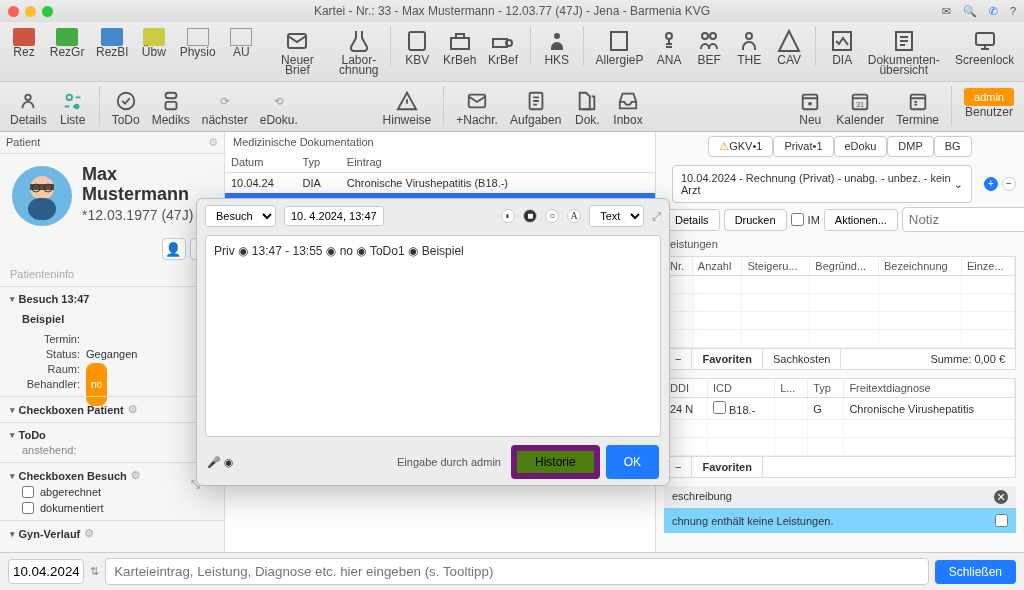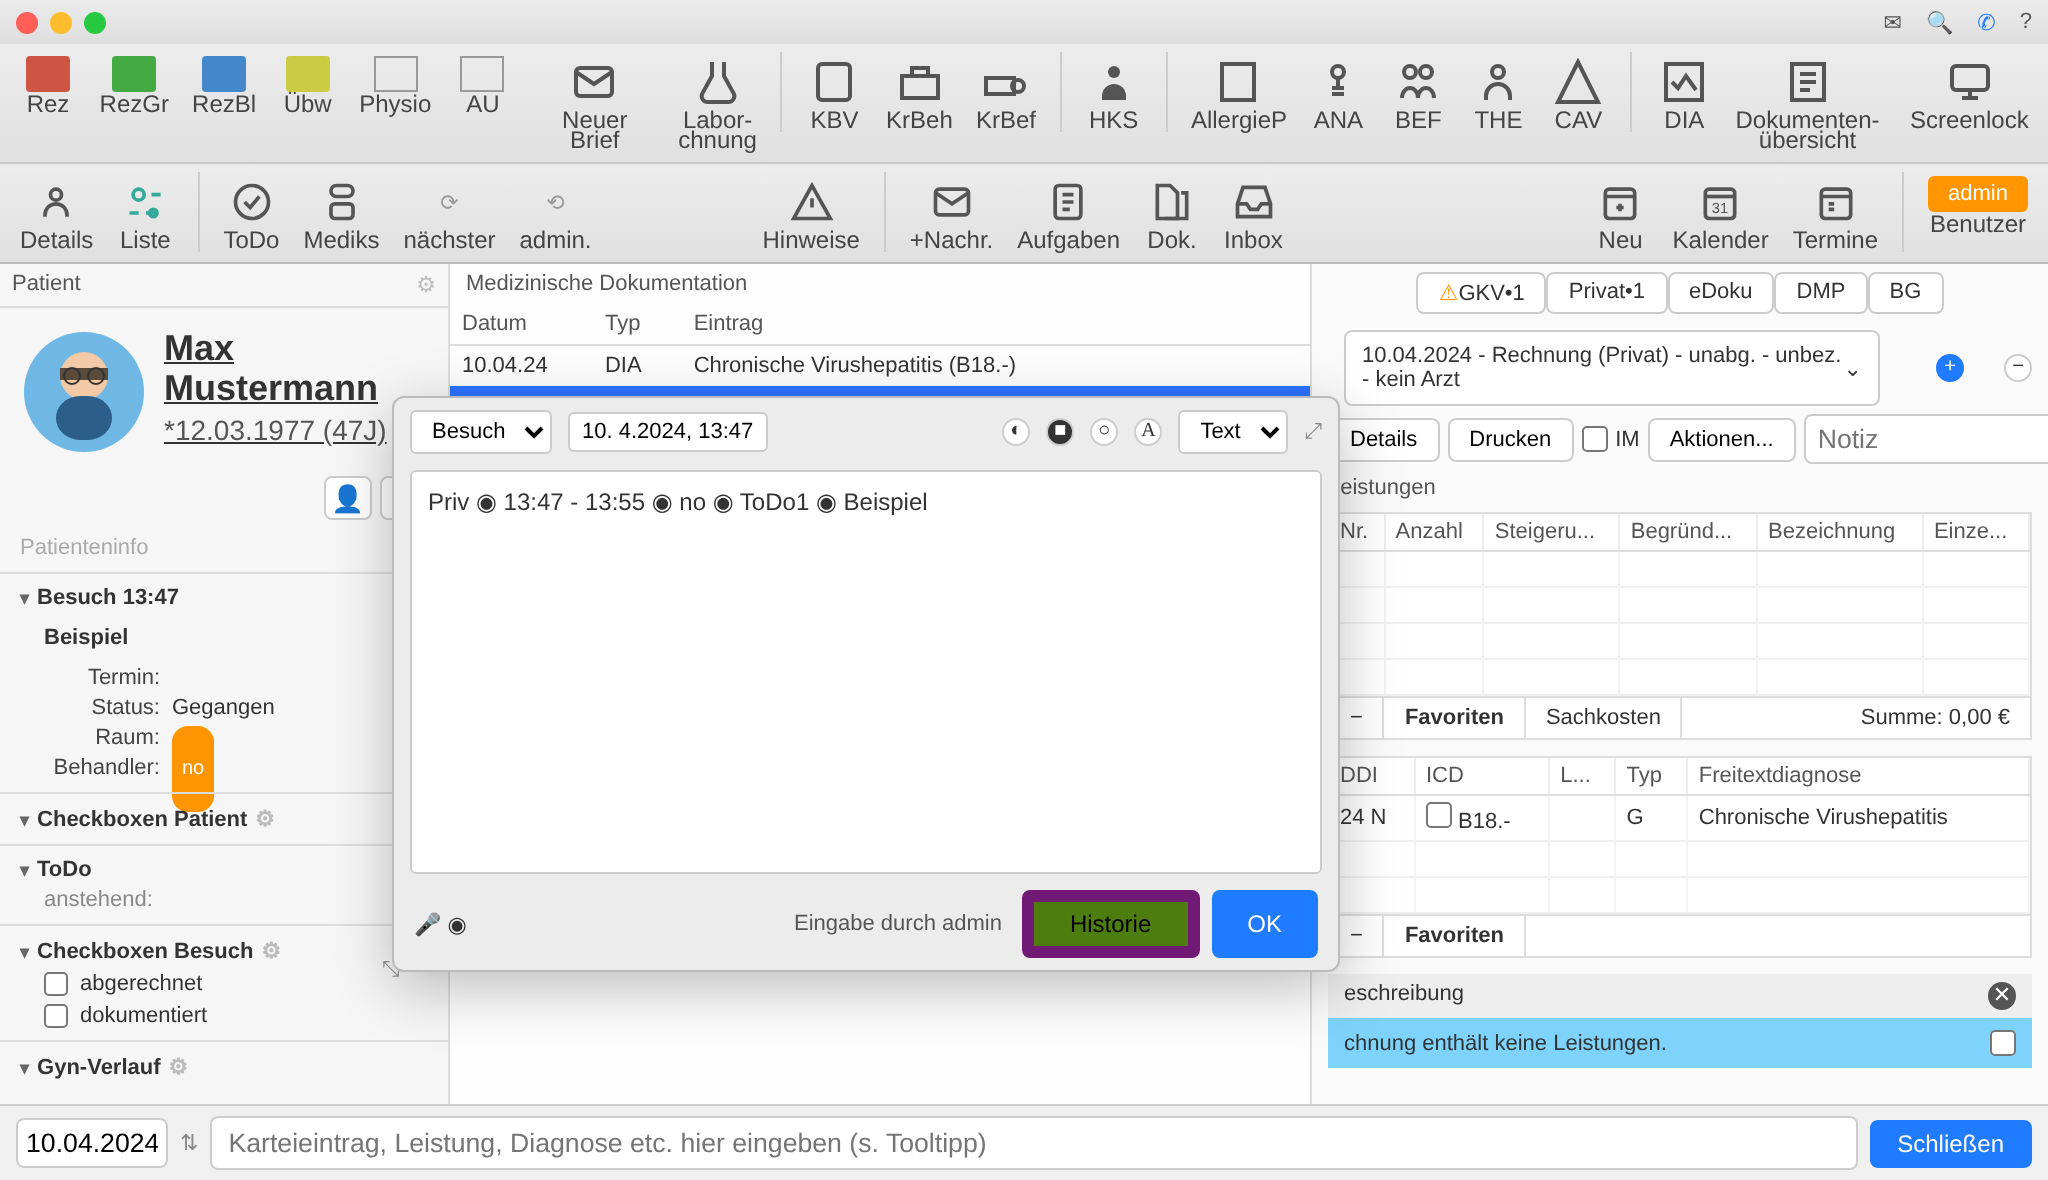--- a/index.html
+++ b/index.html
@@ -16,21 +16,21 @@
 .tbbtn { display: flex; flex-direction: column; align-items: center; gap: 1px; min-width: 36px; padding: 2px 4px; cursor: pointer; }
 .tbbtn .ico { width: 26px; height: 26px; display: flex; align-items: center; justify-content: center; }
 .tbbtn .lbl { font-size: 12px; color: #444; text-align: center; line-height: 10px; }
 .tbsep { width: 1px; height: 40px; background: #ccc; margin: 0 4px; }
 .toolbar.t2 { border-bottom: 1px solid #bbb; }
 
 .body { display: flex; height: calc(590px - 22px - 52px - 52px - 38px); }
 
 .left { width: 224px; background: #f6f6f6; display: flex; flex-direction: column; }
 .left-head { display: flex; justify-content: space-between; padding: 4px 6px; font-size: 11px; color: #555; border-bottom: 1px solid #ddd; }
-.avatar-row { display: flex; gap: 8px; padding: 10px; text-decoration: underline; }
+.avatar-row { display: flex; gap: 8px; padding: 10px; }
 .avatar { width: 64px; height: 64px; }
 .pname { font-size: 18px; font-weight: 600; color: #333; line-height: 20px; }
 .pdob { font-size: 14px; color: #555; margin-top: 3px; }
 .mini-btns { display: flex; gap: 4px; justify-content: flex-end; padding: 0 10px 8px; }
 .mini-btns button { width: 24px; height: 22px; border: 1px solid #ccc; border-radius: 4px; background: #fff; }
 .pinfo { color: #aaa; padding: 0 10px 6px; }
 
 .sec { border-top: 1px solid #ddd; padding: 6px 10px; }
 .sec h4 { font-size: 11px; font-weight: 600; display: flex; align-items: center; gap: 4px; cursor: pointer; }
 .sec h4::before { content: "▾"; font-size: 9px; color: #666; }
@@ -93,20 +93,21 @@
 </style>
 </head>
 <body>
 
 <div class="titlebar">
   <div class="traffic">
     <div class="tl r"></div>
     <div class="tl y"></div>
     <div class="tl g"></div>
   </div>
+  <div class="title">Kartei - Nr.: 33 - Max Mustermann - 12.03.77 (47J) - Jena - Barmenia KVG</div>
   <div class="titleicons">
     <span>✉︎</span>
     <span>🔍</span>
     <span style="color:#1f7bff">✆</span>
     <span>?</span>
   </div>
 </div>
 
 <div class="toolbar">
   <div class="tbbtn">
@@ -303,21 +304,21 @@
         </svg>
       </div>
       <div class="lbl">Mediks</div>
     </div>
   <div class="tbbtn">
       <div class="ico" style="color:#999">⟳</div>
       <div class="lbl">nächster</div>
     </div>
   <div class="tbbtn">
       <div class="ico" style="color:#999">⟲</div>
-      <div class="lbl">admin.</div>
+      <div class="lbl">eDoku.</div>
     </div>
   <div style="flex:1"></div>
   <div class="tbbtn">
       <div class="ico">
         <svg viewBox="0 0 24 24" width="22" height="22" fill="none" stroke="#555" stroke-width="2">
           <path d="M12 3L2 21h20z"></path>
           <path d="M12 10v5m0 3h0"></path>
         </svg>
       </div>
       <div class="lbl">Hinweise</div>
@@ -515,21 +516,21 @@
   </div>
 
   <div class="right">
     <div class="rtabs">
       <div class="rtab"><span class="warn">⚠</span><span>GKV•1</span></div>
       <div class="rtab">Privat•1</div>
       <div class="rtab">eDoku</div>
       <div class="rtab">DMP</div>
       <div class="rtab">BG</div>
     </div>
-    <div style="display:flex; gap:20px; align-items:center; margin:0 8px">
+    <div style="display:flex; gap:4px; align-items:center; margin:0 8px">
       <div class="rhead" style="flex:1">
           <span>10.04.2024 - Rechnung (Privat) - unabg. - unbez. - kein Arzt</span>
           <span style="margin-left:auto">⌄</span>
         </div>
       <span class="circ" style="background:#1f7bff;color:#fff;border-color:#1f7bff">+</span>
       <span class="circ">−</span>
     </div>
     <div class="rbtns">
       <button>Details</button>
       <button>Drucken</button>

